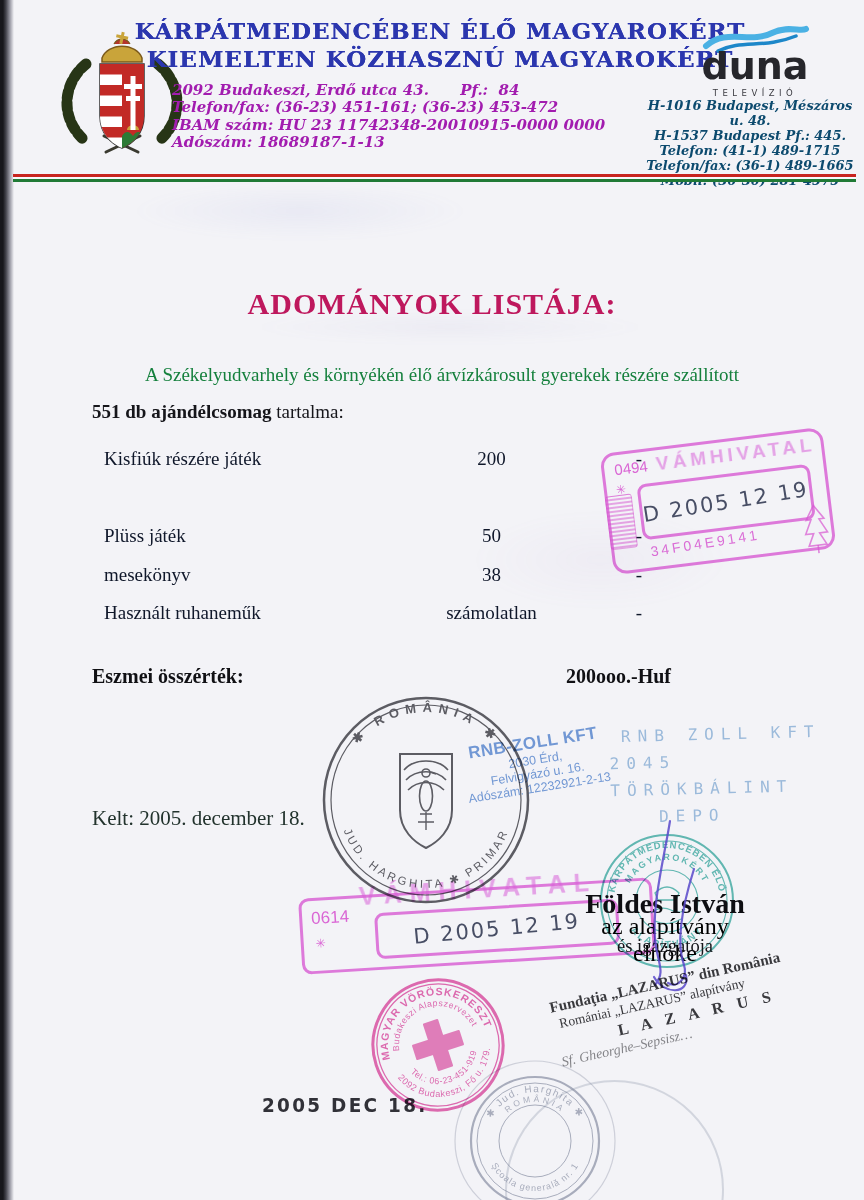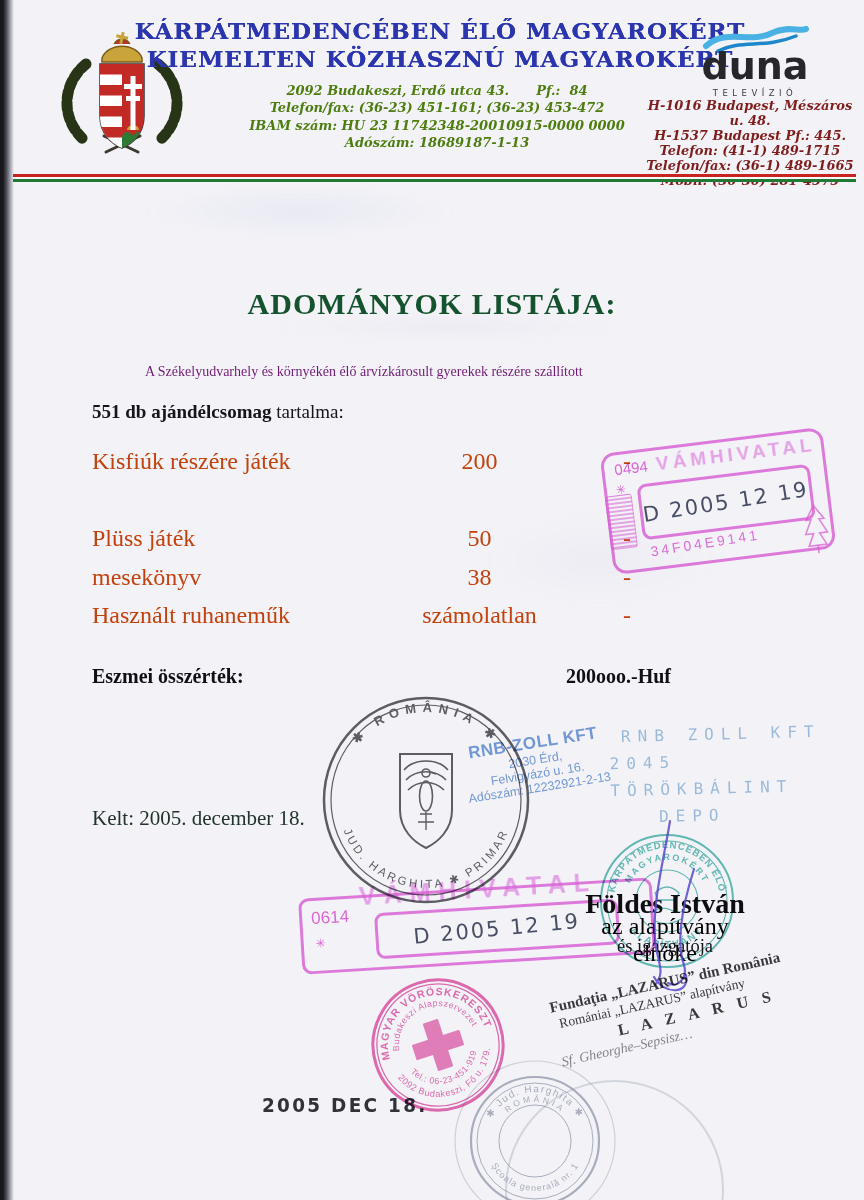--- a/index.html
+++ b/index.html
@@ -17,44 +17,44 @@
     background:radial-gradient(ellipse at center,rgba(110,120,205,.07),transparent 70%);}
   #ghost2{left:470px;top:510px;width:260px;height:100px;
     background:radial-gradient(ellipse at center,rgba(160,120,190,.05),transparent 70%);}
   #ghost3{left:250px;top:310px;width:400px;height:34px;
     background:radial-gradient(ellipse at center,rgba(120,110,180,.05),transparent 70%);}
 
   
   .org-line{left:120px;width:640px;text-align:center;font-family:"DejaVu Serif",serif;
     font-weight:700;font-size:23px;letter-spacing:1px;color:#2b36ae;text-shadow:0 0 .6px #2b36ae;}
   #org1{top:17px;} #org2{top:45px;}
-  #hq-address{left:172px;top:82px;width:530px;text-align:center;
+  #hq-address{left:172px;top:82px;width:530px;text-align:left;
     font-family:"DejaVu Serif",serif;font-style:italic;font-weight:700;
-    font-size:13px;line-height:17.4px;color:#4d7c0f;}
+    font-size:15px;line-height:17.4px;color:#a21caf;}
   #hq-address div{white-space:pre;}
 
   
   #duna-word{left:688px;top:44px;width:134px;text-align:center;font-family:"DejaVu Sans",sans-serif;
     font-weight:700;font-size:38px;text-transform:lowercase;color:#26262b;letter-spacing:0;}
   #duna-sub{left:688px;top:88px;width:134px;text-align:center;font-family:"DejaVu Sans",sans-serif;
     font-size:8.5px;letter-spacing:4.5px;color:#3a3a40;}
   #duna-address{left:640px;top:99px;width:220px;text-align:center;
     font-family:"DejaVu Serif",serif;font-style:italic;font-weight:700;
-    font-size:13px;line-height:14.9px;color:#7f1d1d;}
+    font-size:13px;line-height:14.9px;color:#0c4a6e;}
 
   #tricolor{left:13px;top:174px;width:843px;height:8px;
     background:linear-gradient(180deg,#c8241f 0 2.6px,#f8f8fa 2.6px 5px,#207a36 5px 7.6px);}
 
   
   #doc-title{left:152px;top:287px;width:560px;text-align:center;font-weight:700;
-    font-size:30px;letter-spacing:1px;color:#14532d;}
-  #intro1{left:145px;top:364px;font-size:14px;color:#701a75;}
+    font-size:30px;letter-spacing:1px;color:#be185d;}
+  #intro1{left:145px;top:364px;font-size:19px;color:#15803d;}
   #intro2{left:92px;top:401px;font-size:19px;color:#15151a;}
   #intro2 .b{font-weight:700;}
-  .item{left:92px;width:660px;font-size:24px;color:#c2410c;}
+  .item{left:104px;width:660px;font-size:19px;color:#0f172a;}
   .item-qty{position:absolute;left:295px;width:185px;text-align:center;}
   .item-dash{position:absolute;left:524px;width:22px;text-align:center;}
   #item1{top:448px;} #item2{top:487px;} #item3{top:525px;} #item4{top:564px;} #item5{top:602px;}
   #total-label{left:92px;top:665px;font-weight:700;font-size:20px;color:#101014;}
   #total-value{left:566px;top:665px;font-weight:700;font-size:20px;color:#101014;}
   #dated{left:92px;top:806px;font-size:21px;color:#22332d;}
 
   
   #sig-name{left:585px;top:888px;width:160px;text-align:center;font-weight:700;font-size:28px;color:#0e0e12;}
   #sig-role1{left:568px;top:913px;width:194px;text-align:center;font-size:24px;color:#000000;}

